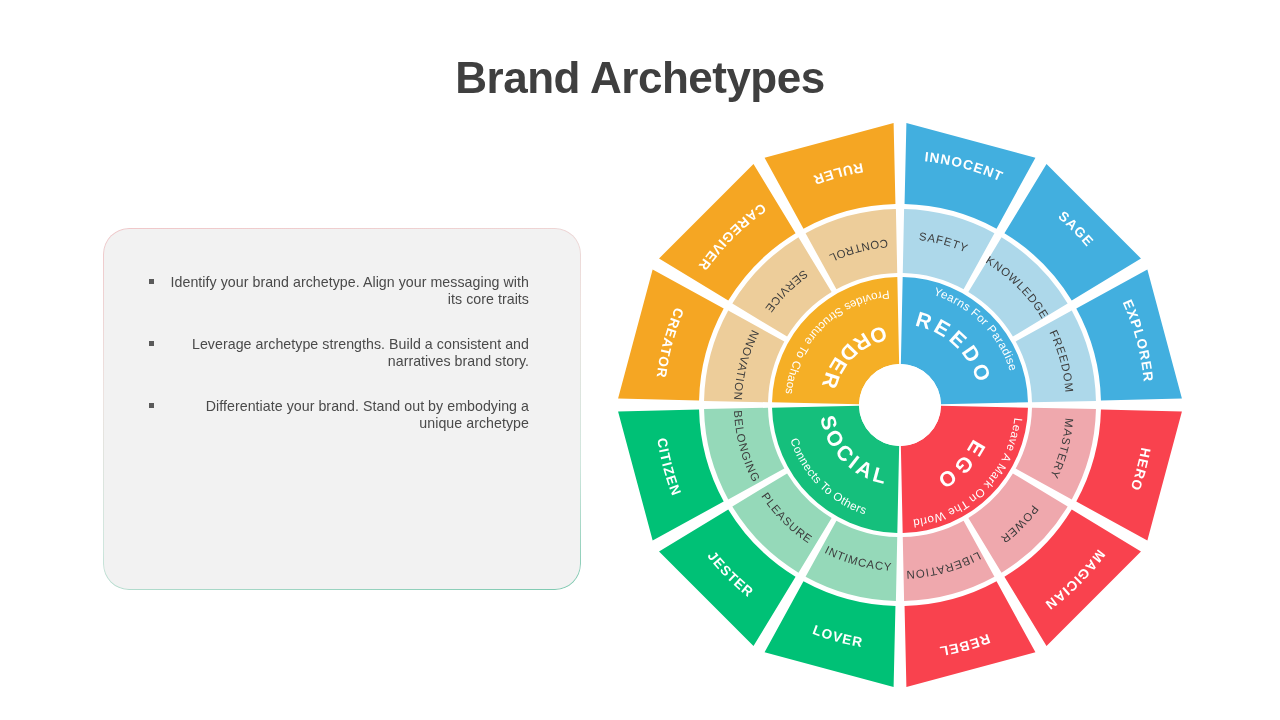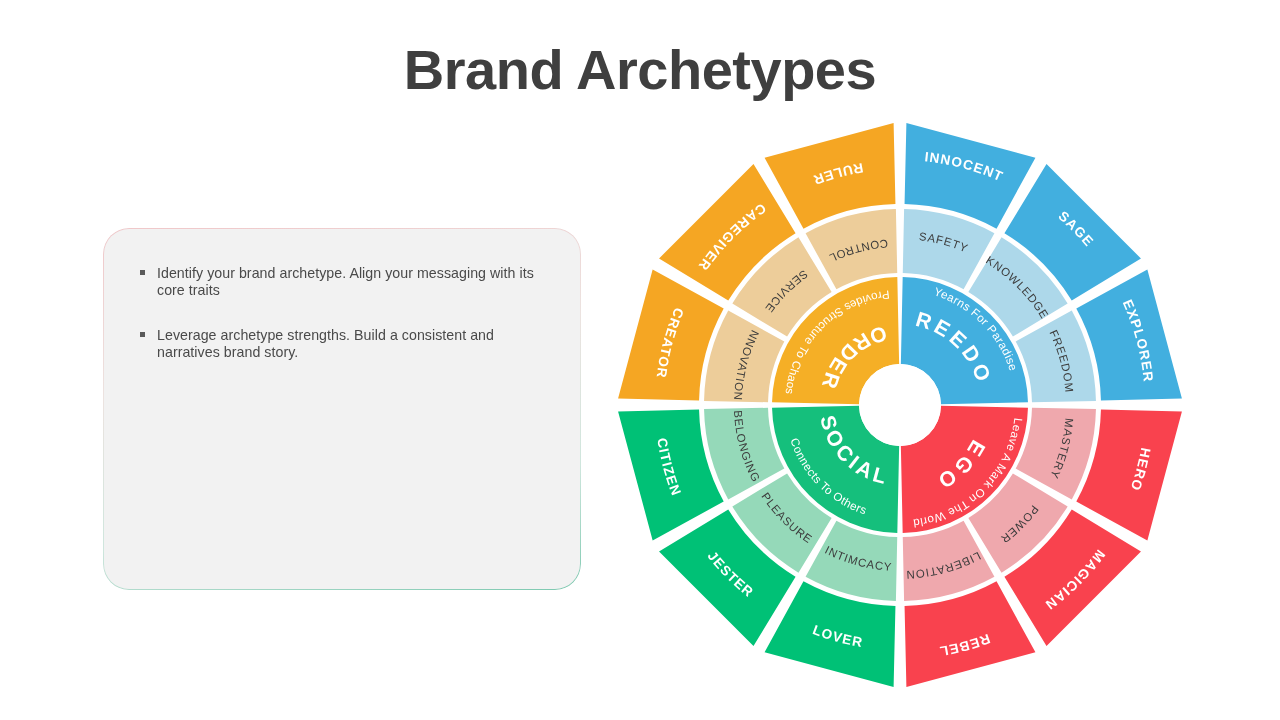--- a/index.html
+++ b/index.html
@@ -12,25 +12,25 @@
     width: 1280px;
     height: 720px;
     overflow: hidden;
     font-family: "Liberation Sans", sans-serif;
     position: relative;
   }
 
   
   #slide-title {
     position: absolute;
-    top: 40px;
+    top: 48px;
     left: 0;
     width: 1280px;
     text-align: center;
-    font-size: 56px;
+    font-size: 44px;
     font-weight: bold;
     color: #3f3f3f;
     letter-spacing: -0.5px;
     line-height: 60px;
   }
 
   
   #bullet-card {
     position: absolute;
     left: 103px;
@@ -50,23 +50,24 @@
     padding: 1px;
     background: linear-gradient(170deg, #f0c7c9 0%, #ece3e0 38%, #cfe6dd 72%, #7dc9b0 100%);
     -webkit-mask: linear-gradient(#000 0 0) content-box, linear-gradient(#000 0 0);
     -webkit-mask-composite: xor;
             mask: linear-gradient(#000 0 0) content-box, linear-gradient(#000 0 0);
             mask-composite: exclude;
     pointer-events: none;
   }
   #bullet-list {
     list-style: none;
-    margin: 3px;
+    margin: 12px;
     padding: 0;
     position: relative;
+    text-align: right;
   }
   .bullet-item {
     position: relative;
     padding-left: 17px;
     margin-bottom: 29px;
     font-size: 14.2px;
     line-height: 16.5px;
     color: #4a4a4a;
     letter-spacing: 0.05px;
   }
@@ -122,20 +123,21 @@
 </style>
 </head>
 <body>
 
 <div id="slide-title">Brand Archetypes</div>
 
 <div id="bullet-card">
   <ul id="bullet-list">
     <li class="bullet-item">Identify your brand archetype. Align your messaging with its core traits</li>
     <li class="bullet-item">Leverage archetype strengths. Build a consistent and narratives brand story.</li>
+    <li class="bullet-item">Differentiate your brand. Stand out by embodying a unique archetype</li>
   </ul>
 </div>
 
 <div id="wheel">
   <svg id="wheel-svg" viewBox="0 0 570 575">
     <defs id="wheel-defs">
         <path id="tp0" d="M 67.09298854363209 175.01100787062 A 245 245 0 0 0 40.29249635134866 275.03180640007474" fill="none"></path>
         <path id="tp1" d="M 138.1595581142961 209.57981770357802 A 166 166 0 0 0 119.12235587583686 280.62762369147174" fill="none"></path>
         <path id="tp2" d="M 152.2814884807287 81.06118214355737 A 245 245 0 0 0 79.06118214355737 154.28148848072868" fill="none"></path>
         <path id="tp3" d="M 196.54253817225884 146.53193442282435 A 166 166 0 0 0 144.53193442282438 198.54253817225884" fill="none"></path>

